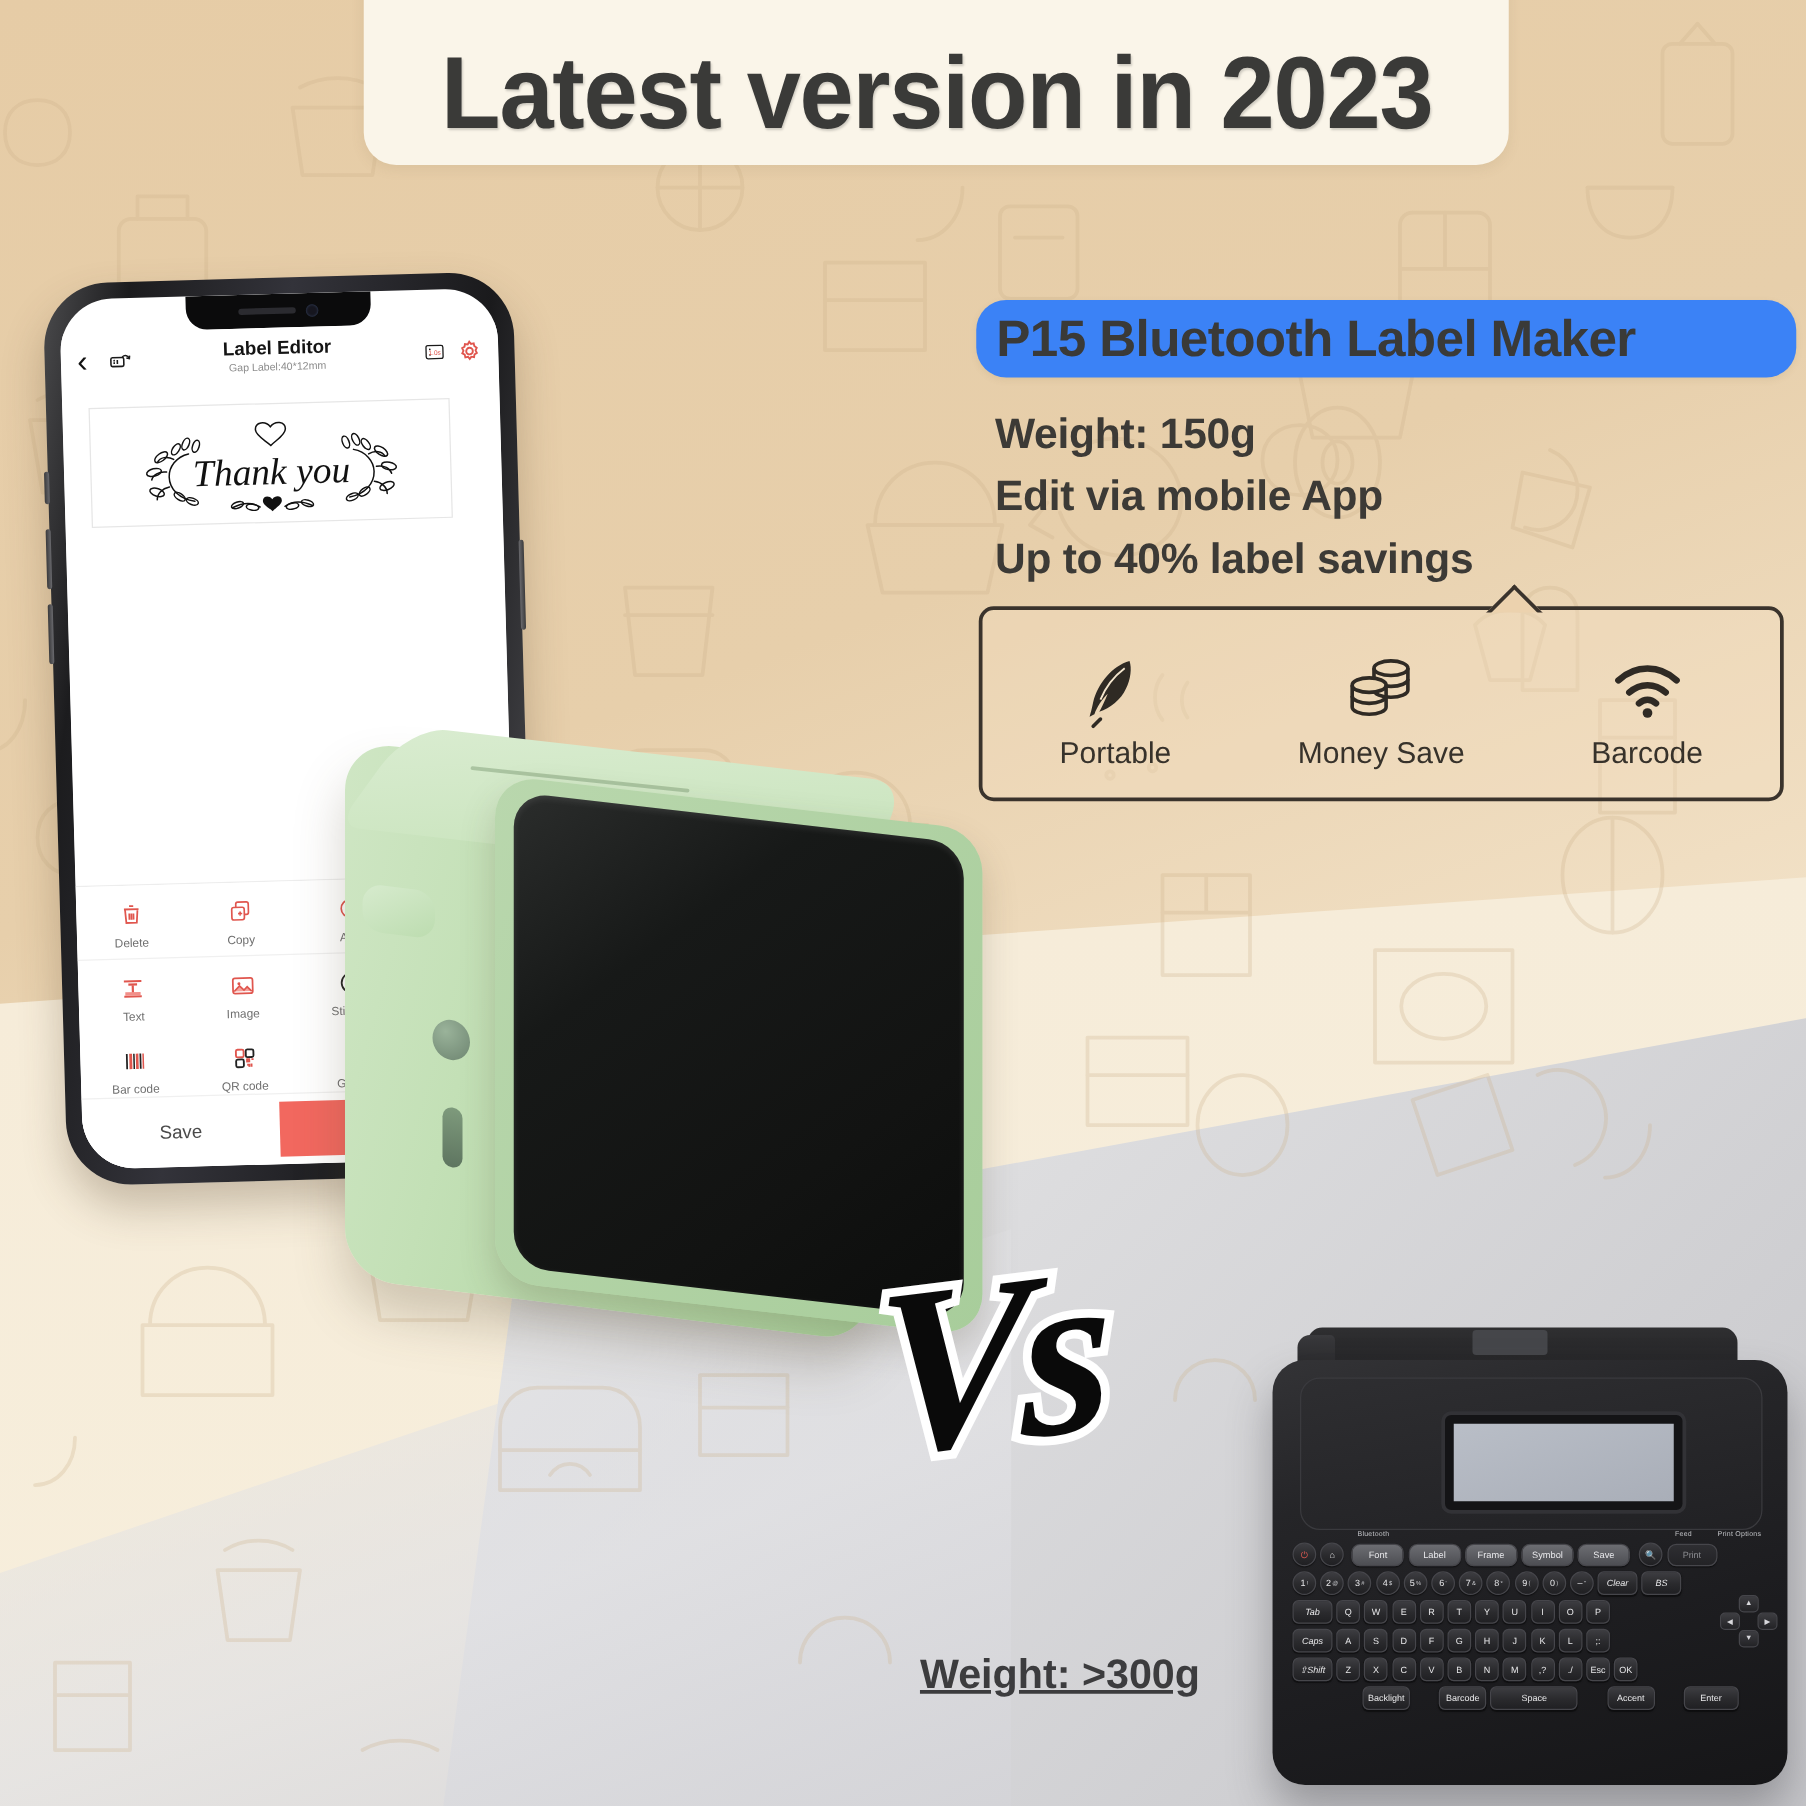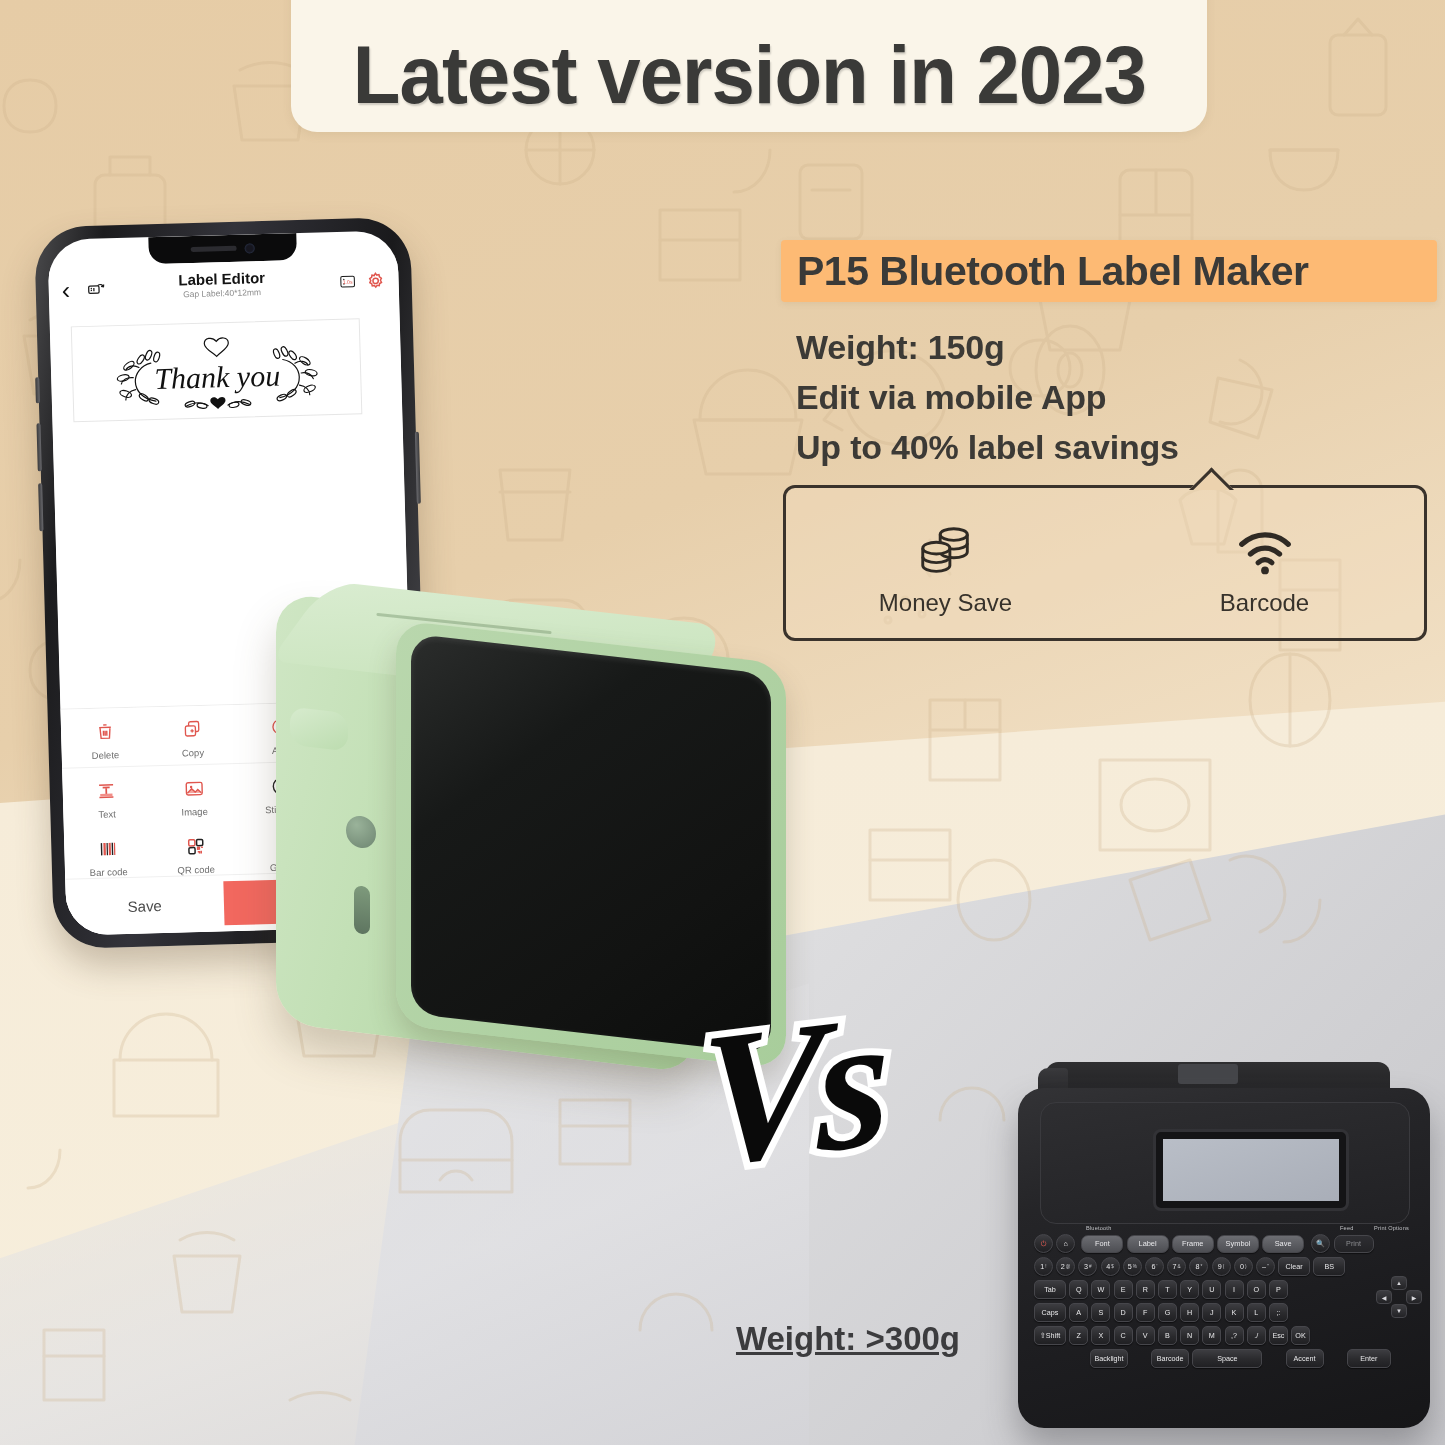--- a/index.html
+++ b/index.html
@@ -25,21 +25,21 @@
   
   .title-banner{position:absolute;left:291px;top:-34px;width:916px;height:166px;
     background:#faf5e9;border-radius:26px;display:flex;align-items:flex-end;justify-content:center;
     box-shadow:0 3px 10px rgba(120,95,60,.10);}
   .title-banner .txt{font-size:82px;font-weight:bold;color:#3a3a38;letter-spacing:-1px;
     padding-bottom:16px;line-height:1;text-shadow:1px 2px 2px rgba(0,0,0,.18);
     font-family:"Liberation Sans",sans-serif;transform:scaleX(.95);}
 
   
   .prod-banner{position:absolute;left:781px;top:240px;width:640px;height:62px;
-    background:#fdba74;border-radius:4px;display:flex;align-items:center;padding-left:16px;
+    background:#3b82f6;border-radius:24px;display:flex;align-items:center;padding-left:16px;
     box-shadow:0 2px 6px rgba(120,95,60,.10);}
   .prod-banner .txt{font-size:41px;font-weight:bold;color:#3a3a38;letter-spacing:-.5px;}
 
   .specs{position:absolute;left:796px;top:325px;width:660px;}
   .specs div{font-size:34px;font-weight:bold;color:#3c3a36;line-height:1.3;margin-bottom:6px;
     letter-spacing:-.2px;}
 
   
   .feat-panel{position:absolute;left:783px;top:485px;width:638px;height:150px;
     border:3px solid #3a332c;border-radius:12px;
@@ -159,21 +159,21 @@
   .krow{display:flex;align-items:center;gap:3.2px;margin-bottom:4px;}
   .key{height:17px;border-radius:5px;
     background:linear-gradient(180deg,#3d3d41 0%,#2a2a2d 55%,#202023 100%);
     border:.5px solid #46464b;color:#e8e8ea;font-size:7.2px;
     display:flex;align-items:center;justify-content:center;box-shadow:0 1px 1px rgba(0,0,0,.5);}
   .key.fn{width:40px;height:16px;background:linear-gradient(180deg,#6c6d72,#4d4e53);
     color:#e9e9ec;font-size:7.4px;border-radius:7px;}
   .key.rnd{width:17px;height:17px;border-radius:50%;}
   .key.sq{width:17px;}
   .key.sp{width:68px;}
-  .key.md{width:30px;}
+  .key.md{width:30px;font-style:italic;}
   .key.lg{width:36px;margin-left:20px;}
   .key.print{width:38px;height:16px;border-radius:7px;color:#8c8d91;
     background:linear-gradient(180deg,#2e2e32,#232326);}
   .key sup{font-size:4.6px;margin-left:1px;vertical-align:super;color:#c9cace;}
   .dpad{position:absolute;right:6px;top:2px;width:44px;height:40px;}
   .dpad .dk{position:absolute;width:14px;height:12px;border-radius:4px;
     background:linear-gradient(180deg,#3d3d41,#232326);border:.5px solid #46464b;
     display:flex;align-items:center;justify-content:center;color:#d8d8dc;font-size:6px;}
   .pw{color:#e05a52;}
 </style>
@@ -518,20 +518,30 @@
   </div>
   <div class="specs">
     <div>Weight: 150g</div>
     <div>Edit via mobile App</div>
     <div>Up to 40% label savings</div>
   </div>
 
   <div class="feat-panel">
     <div class="feat">
       <div class="ico">
+        <svg viewBox="0 0 64 64" width="62" height="62">
+          <path d="M44 8c-14 4-26 18-30 34-1 5-2 9-3 12l4-2c2-6 6-12 11-17 0 0-4 10-7 15 9-3 18-10 22-19 4-8 5-17 3-23z" fill="#2f2a24"></path>
+          <path d="M20 56l-6 6" stroke="#2f2a24" stroke-width="3" stroke-linecap="round"></path>
+          <path d="M40 14c-8 6-16 16-20 26" stroke="#f2e4cc" stroke-width="1.6" fill="none"></path>
+        </svg>
+      </div>
+      <div class="lbl">Portable</div>
+    </div>
+    <div class="feat">
+      <div class="ico">
         <svg viewBox="0 0 64 64" width="62" height="62" fill="none" stroke="#2f2a24" stroke-width="3">
           <ellipse cx="40" cy="14" rx="14" ry="6"></ellipse>
           <path d="M26 14v9c0 3.3 6.3 6 14 6s14-2.7 14-6v-9"></path>
           <path d="M26 23v9c0 3.3 6.3 6 14 6s14-2.7 14-6v-9"></path>
           <ellipse cx="22" cy="28" rx="14" ry="6" fill="#ecd6b2"></ellipse>
           <path d="M8 28v9c0 3.3 6.3 6 14 6s14-2.7 14-6v-9"></path>
           <path d="M8 37v9c0 3.3 6.3 6 14 6s14-2.7 14-6v-9"></path>
         </svg>
       </div>
       <div class="lbl">Money Save</div>

